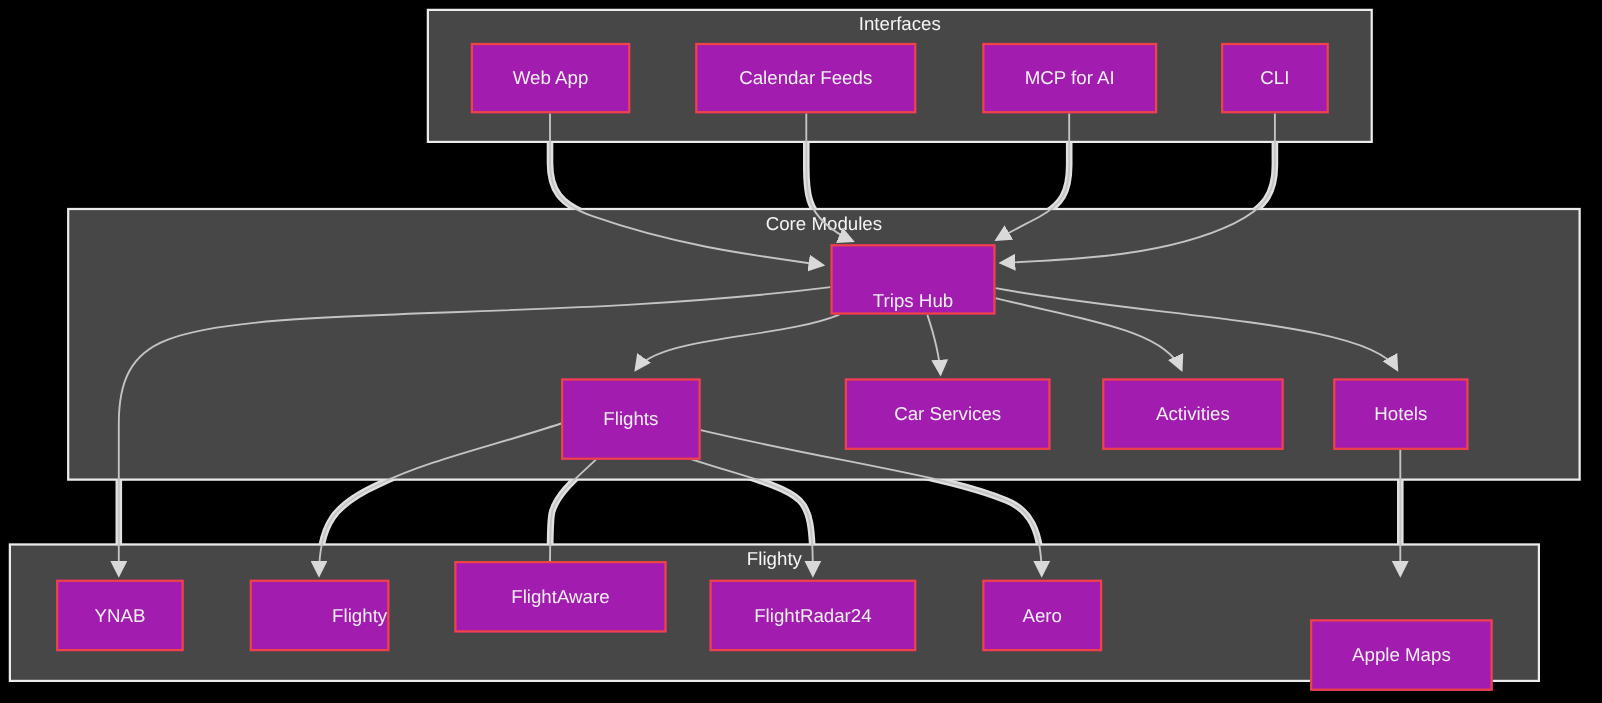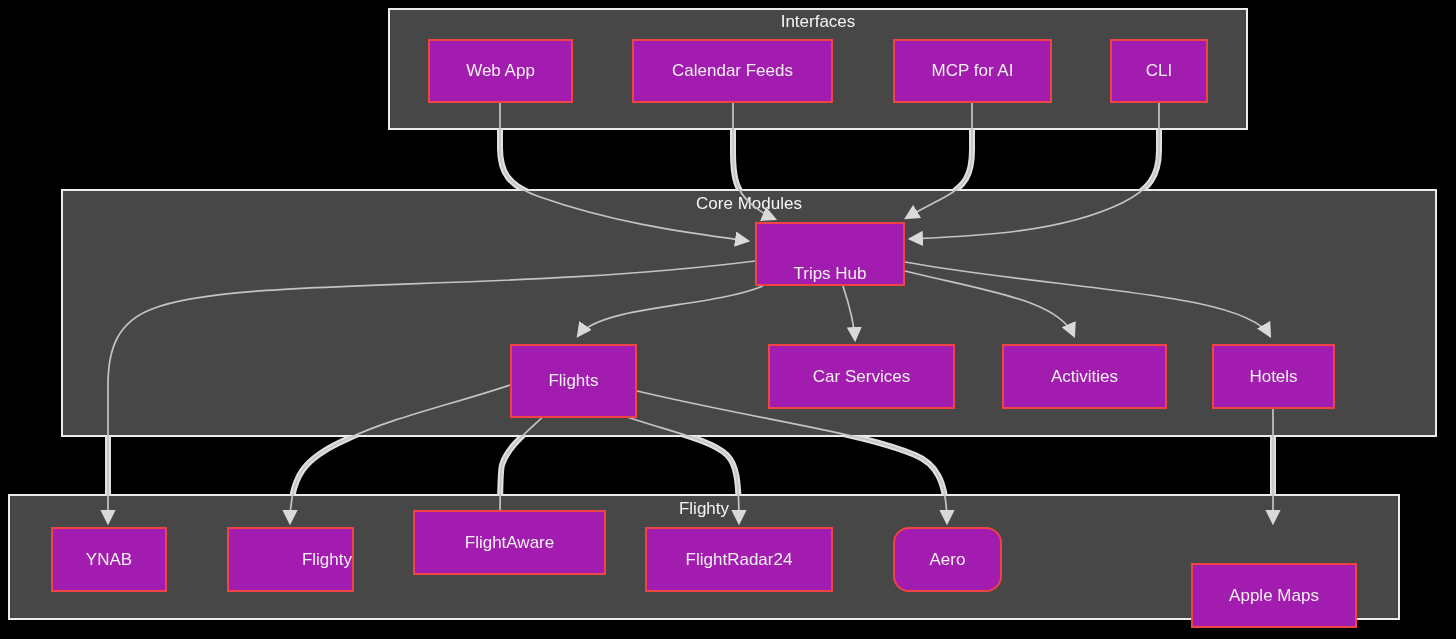--- a/index.html
+++ b/index.html
@@ -161,20 +161,20 @@
   </div>
   <div class="node" style="left:227px; top:527px; width:127px; height:65px;justify-content:flex-end;">
     <span>Flighty</span>
   </div>
   <div class="node" style="left:413px; top:510px; width:193px; height:65px;">
     <span>FlightAware</span>
   </div>
   <div class="node" style="left:645px; top:527px; width:188px; height:65px;">
     <span>FlightRadar24</span>
   </div>
-  <div class="node" style="left:893px; top:527px; width:109px; height:65px;border-radius:16px;">
+  <div class="node" style="left:893px; top:527px; width:109px; height:65px;">
     <span>Aero</span>
   </div>
   <div class="node" style="left:1191px; top:527px; width:166px; height:65px;margin-top:36px;">
     <span>Apple Maps</span>
   </div>
 
 </div>
 
 </body></html>

